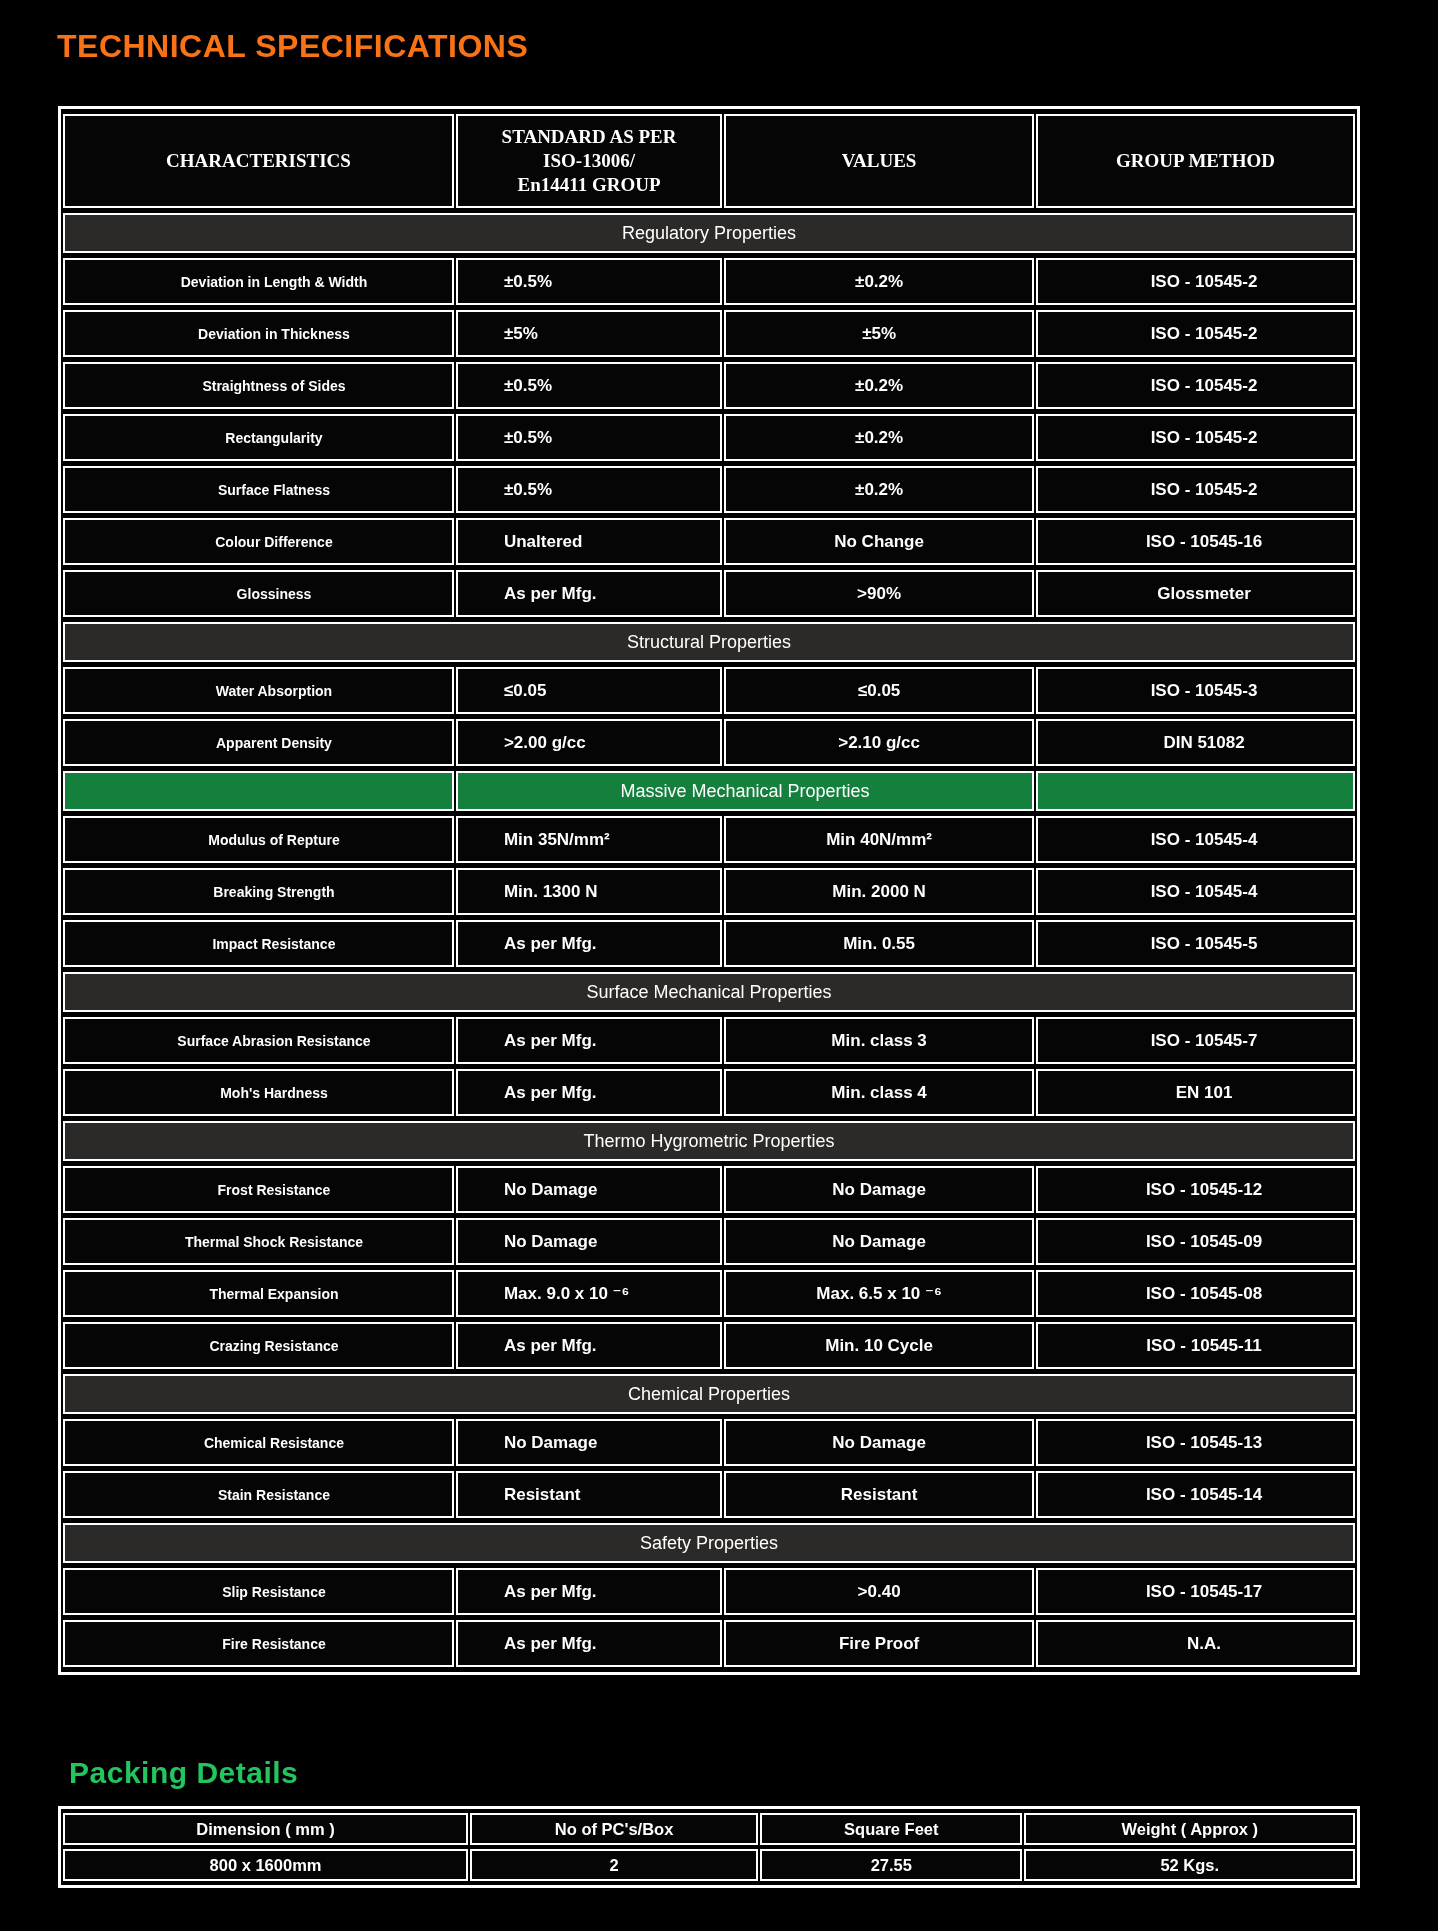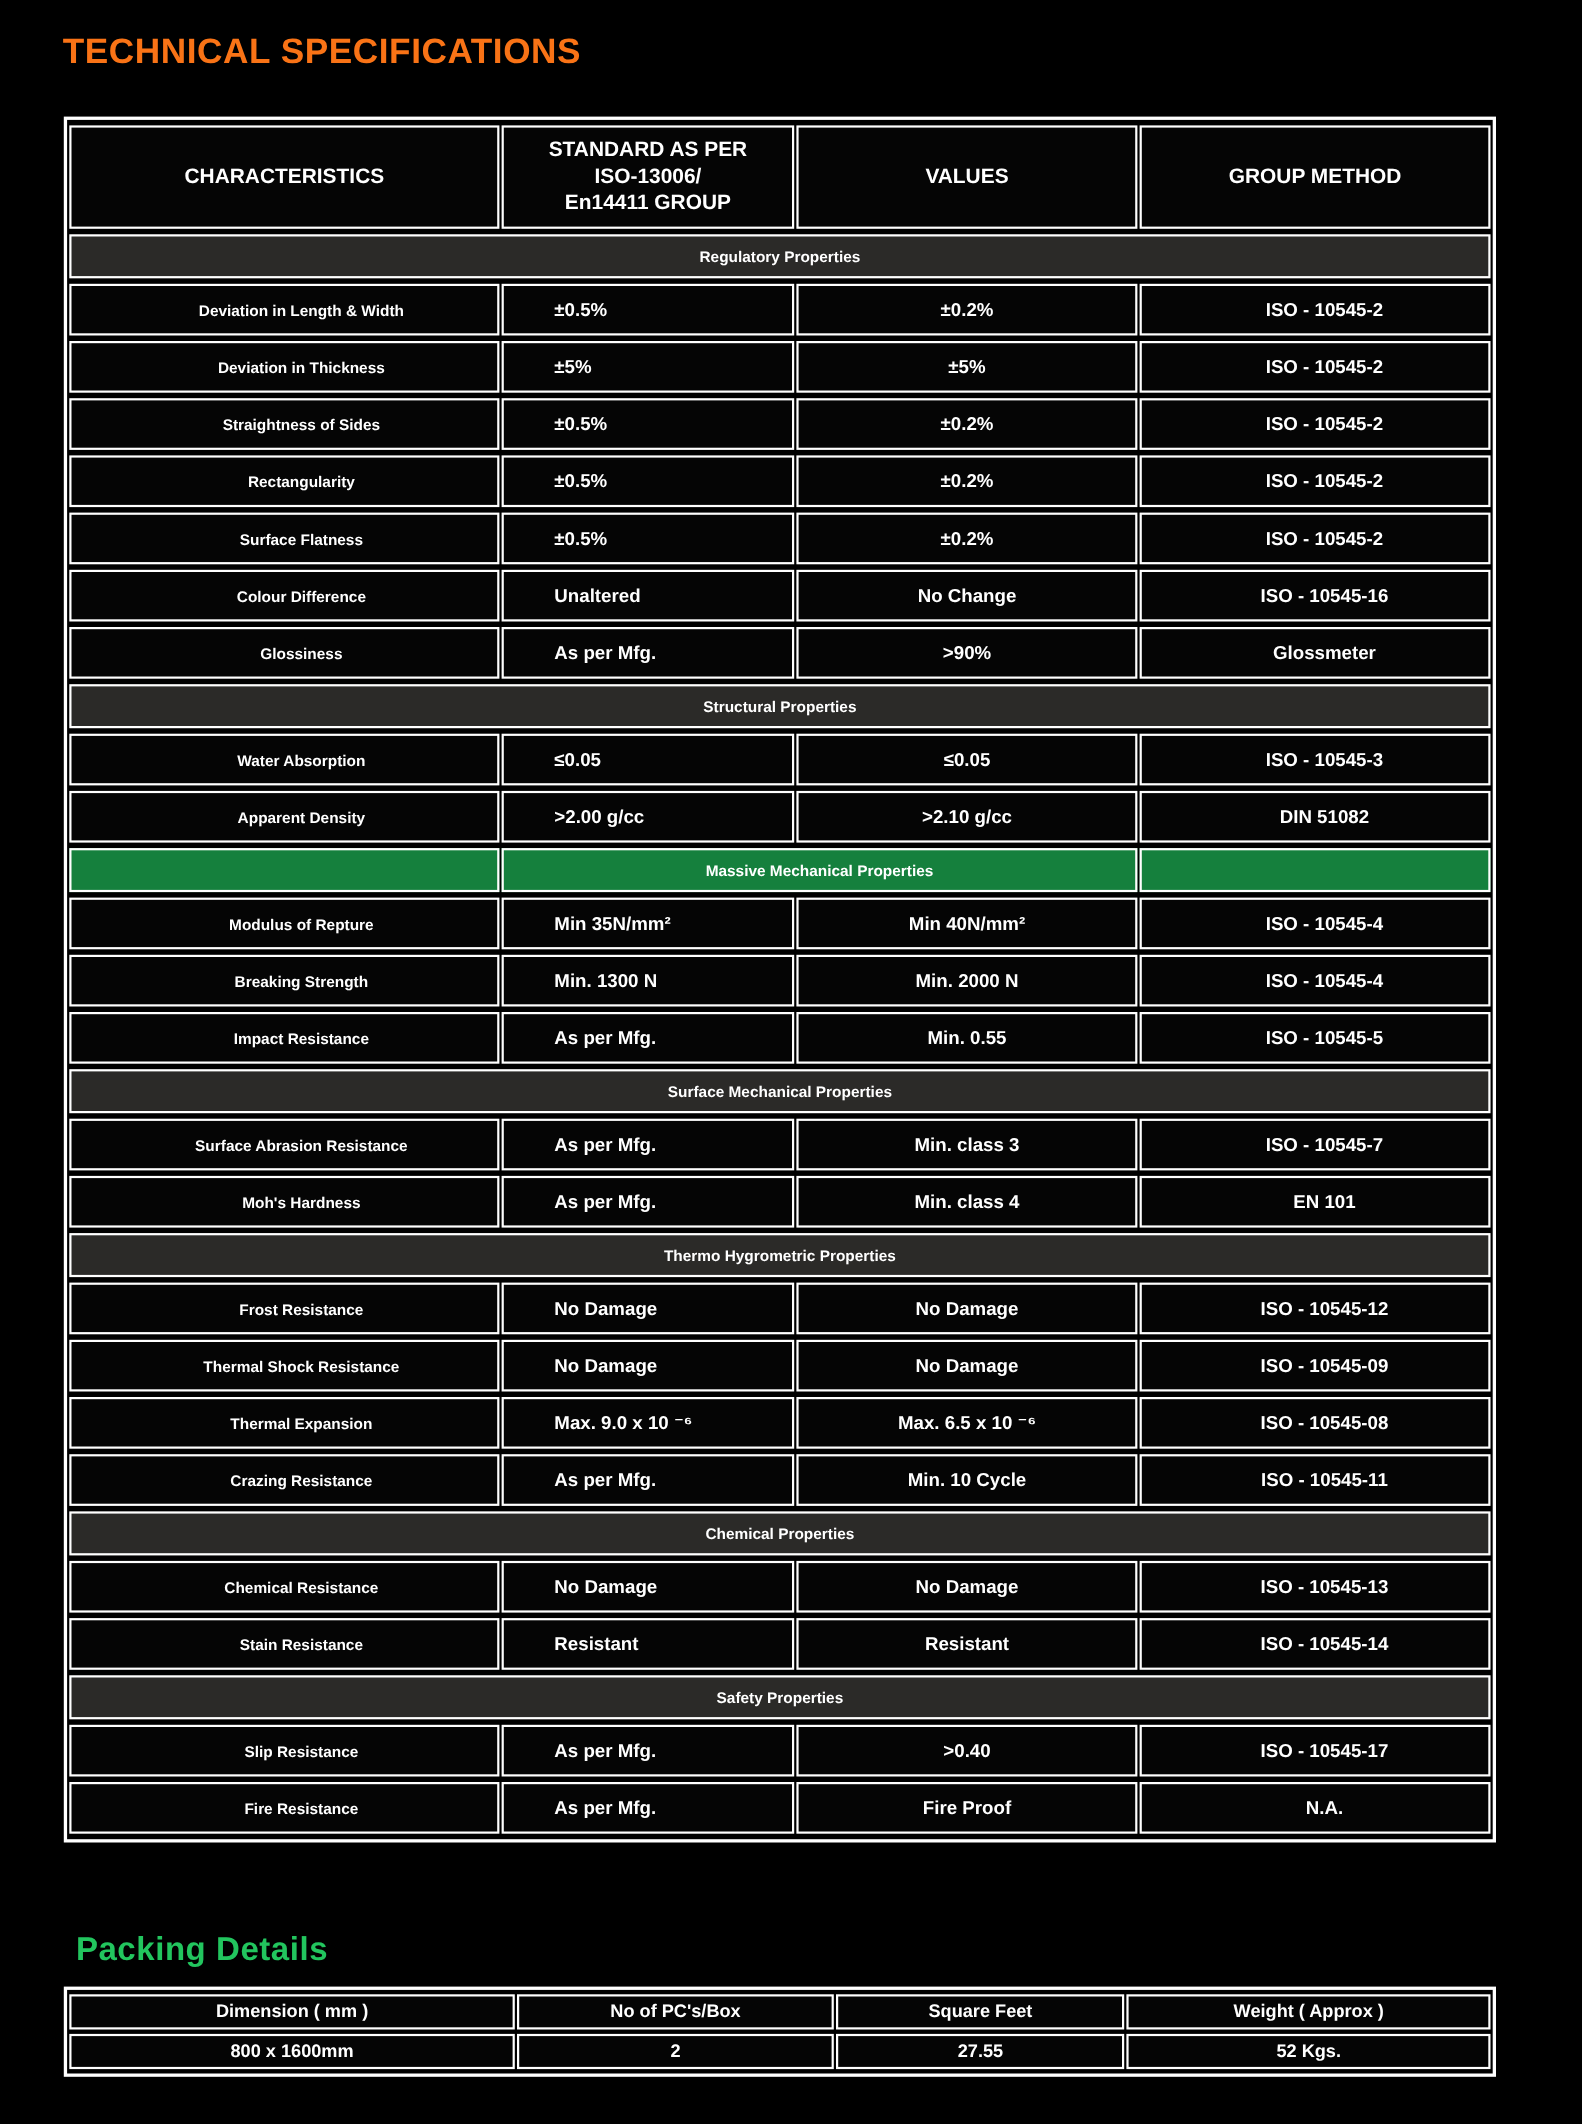--- a/index.html
+++ b/index.html
@@ -17,30 +17,30 @@
     position:absolute; left:58px; top:106px; width:1302px;
     border:3px solid #ffffff; border-collapse:separate; border-spacing:2px 5px;
     table-layout:fixed; background:#000;
   }
   table.spec th, table.spec td {
     border:2px solid #ffffff; background:#050505; color:#ffffff;
     vertical-align:middle; overflow:hidden;
   }
   table.spec thead th {
     height:88px; text-align:center; font-size:19px; font-weight:bold;
-    white-space:pre-line; line-height:1.25;
+    white-space:pre-line; line-height:1.25;font-family:Liberation Serif, serif;
   }
   table.spec td { height:41px; font-size:17px; font-weight:bold; }
   table.spec td.c0 { text-align:center; padding-left:32px; font-size:14px; }
   table.spec td.c1 { text-align:left; padding-left:46px; }
   table.spec td.c2 { text-align:center; }
   table.spec td.c3 { text-align:center;padding-left:18px; }
   table.spec tr.band td {
     height:36px; background:#2B2A28; text-align:center;
-    font-size:14px; font-weight:bold; padding:0;
+    font-size:18px; font-weight:normal; padding:0;
   }
   table.spec tr.band-mid td { background:#15803d; }
   
   .packing-title {
     position:absolute; left:55px; top:1742px; margin:14px;
     font-size:30px; font-weight:bold; color:#22c55e; letter-spacing:0.5px;
   }
   table.pack {
     position:absolute; left:58px; top:1806px; width:1302px;
     border:3px solid #ffffff; border-collapse:separate; border-spacing:2px 4px;

